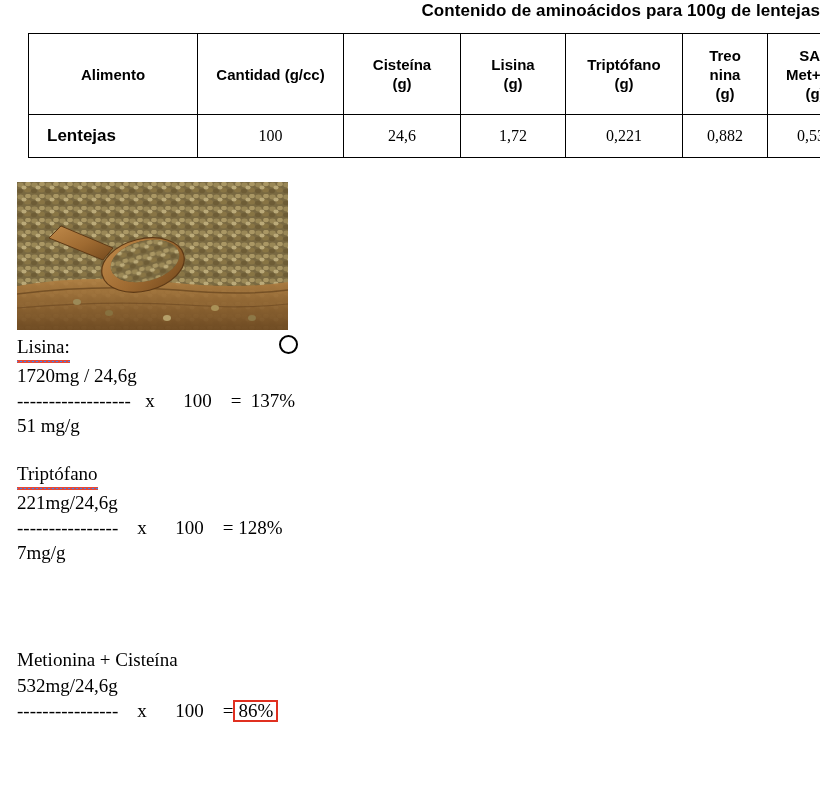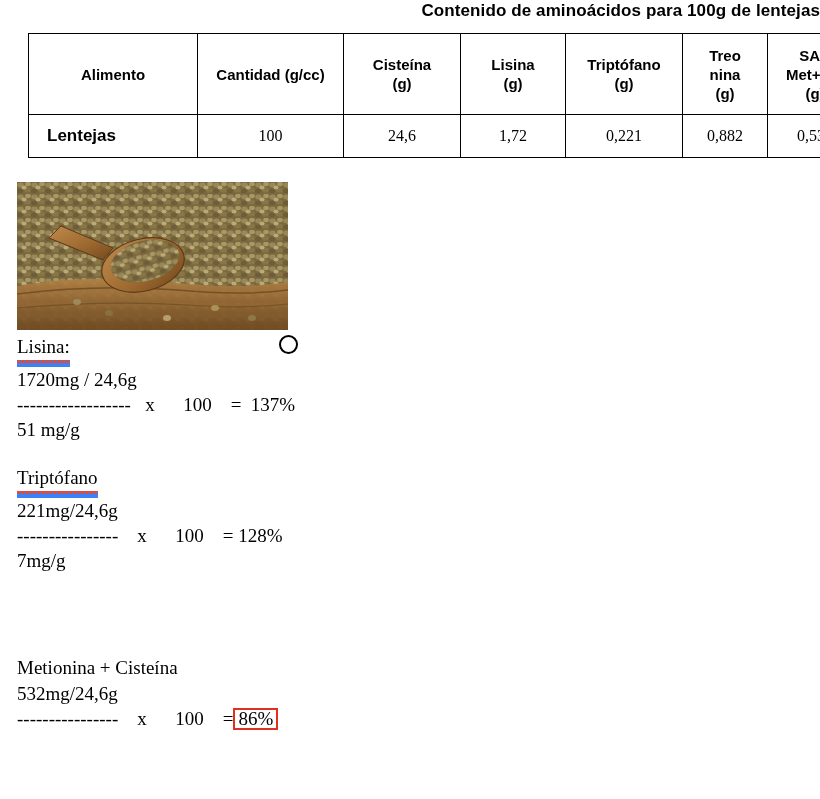--- a/index.html
+++ b/index.html
@@ -105,21 +105,21 @@
     width: 500px;
     font-family: "Liberation Serif", serif;
     font-size: 19px;
     color: #000000;
   }
   .calc-block { margin-bottom: 0px; }
   .calc-heading {
     font-size: 19px;
     line-height: 26px;
     display: inline-block;
-    border-bottom: 7px solid #3b82f6;
+    border-bottom: 3px solid #3b82f6;
     position: relative;
   }
   .calc-heading.squiggle::after {
     content: "";
     position: absolute;
     left: 0;
     right: 0;
     bottom: -3px;
     height: 3px;
     background-image:

